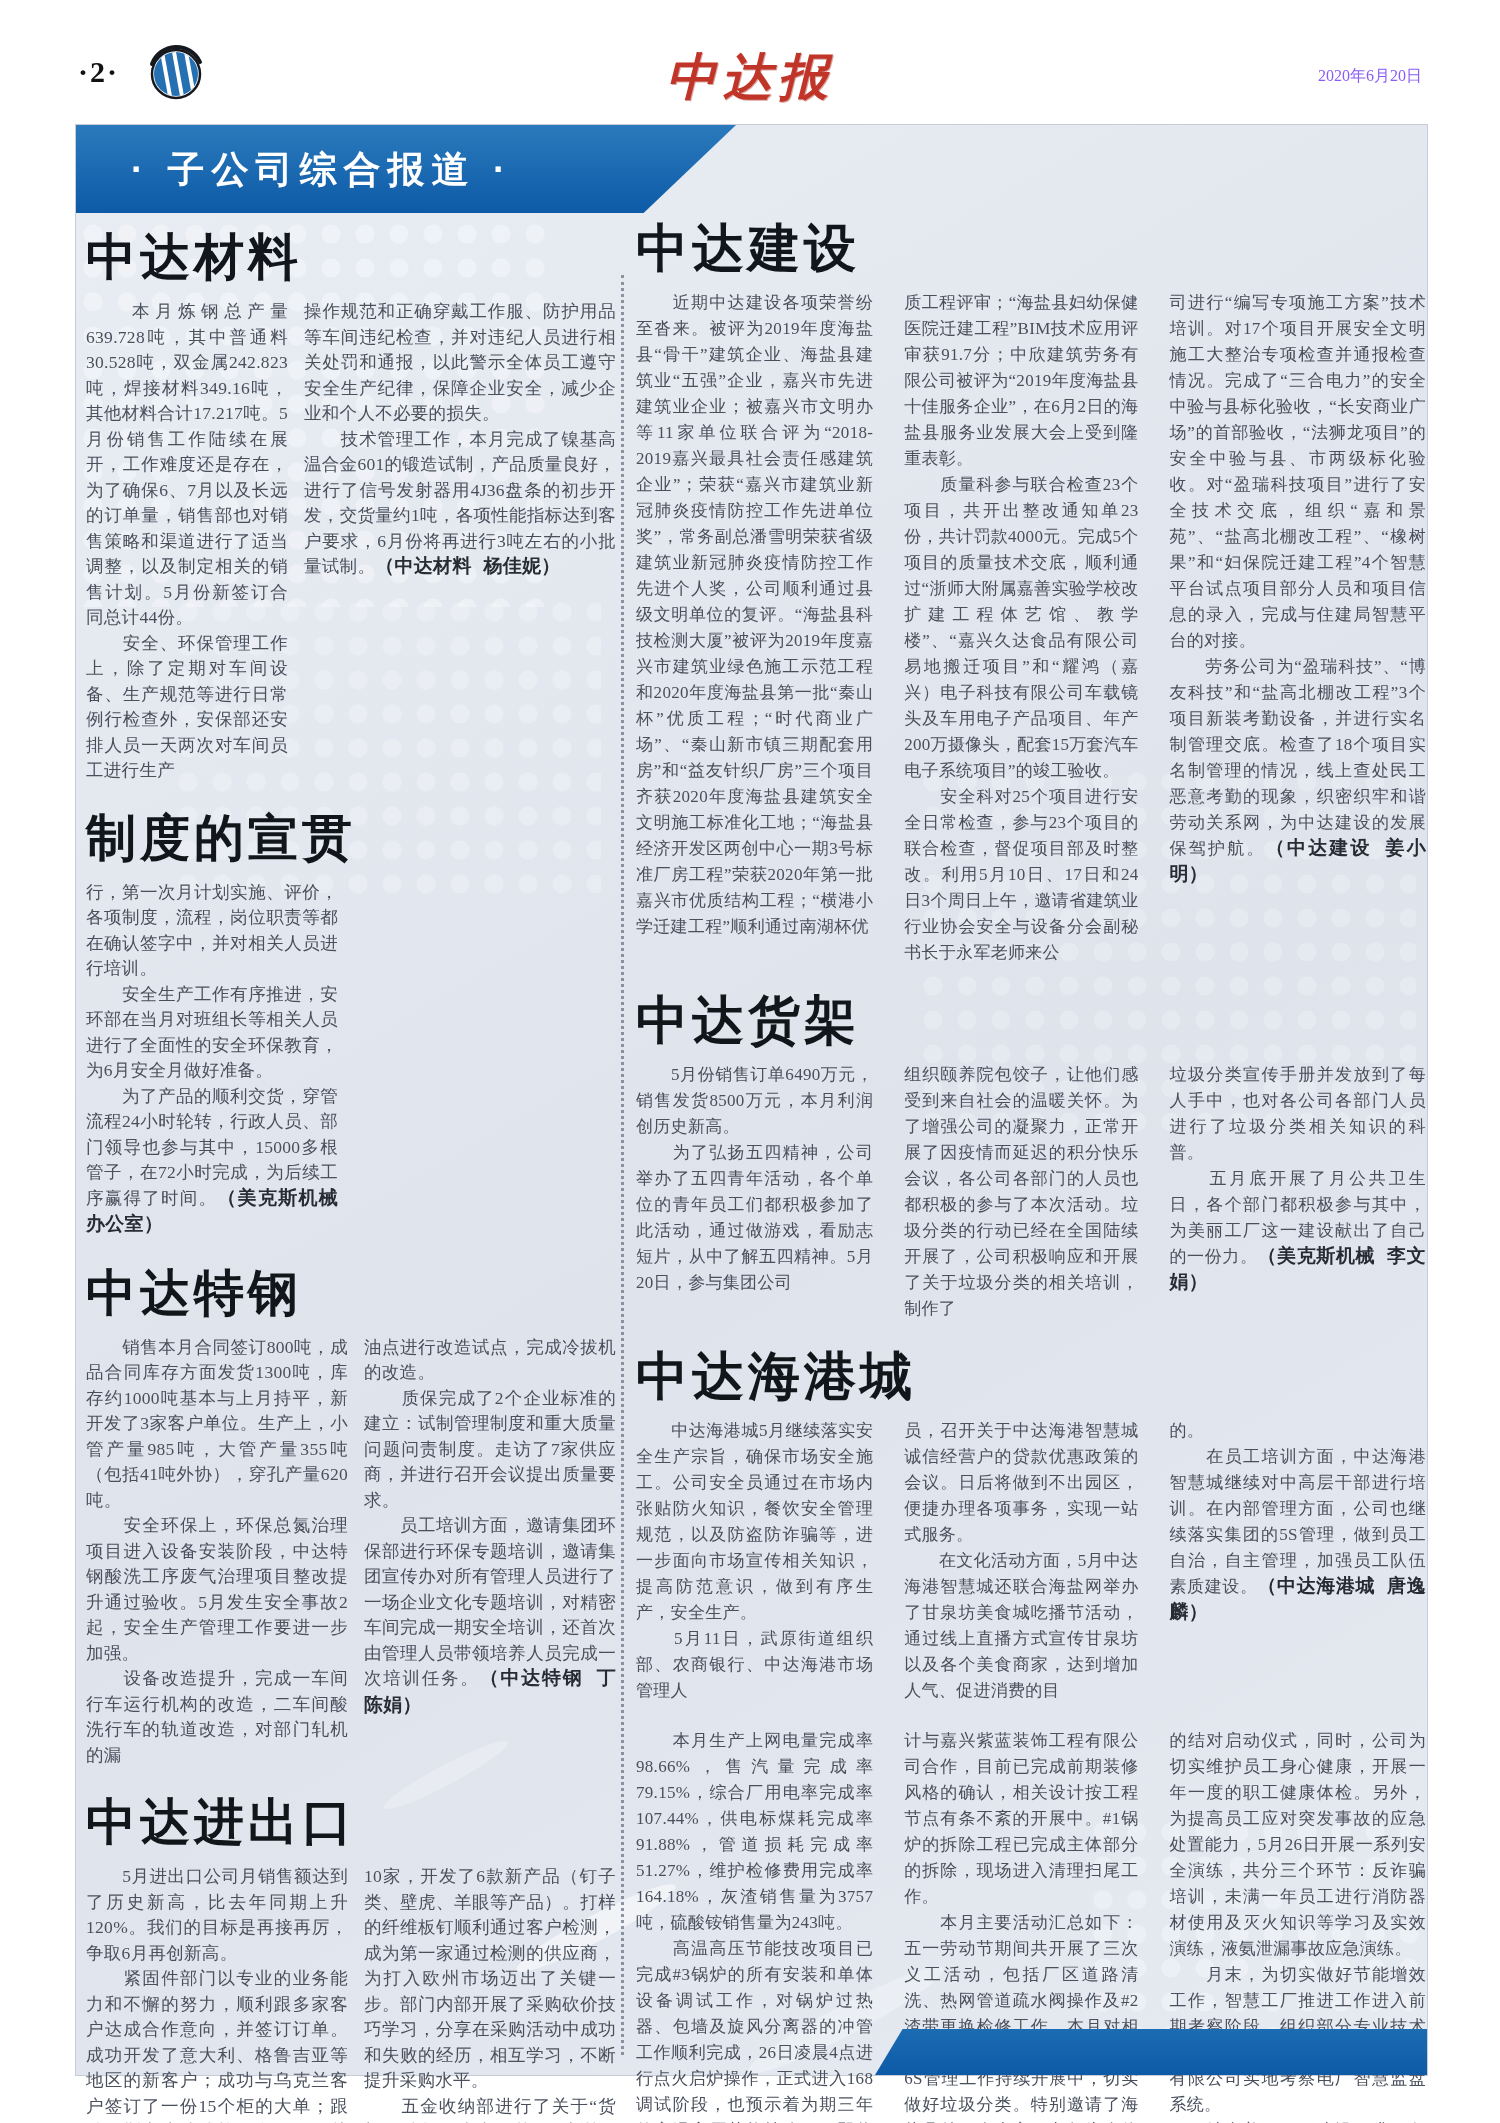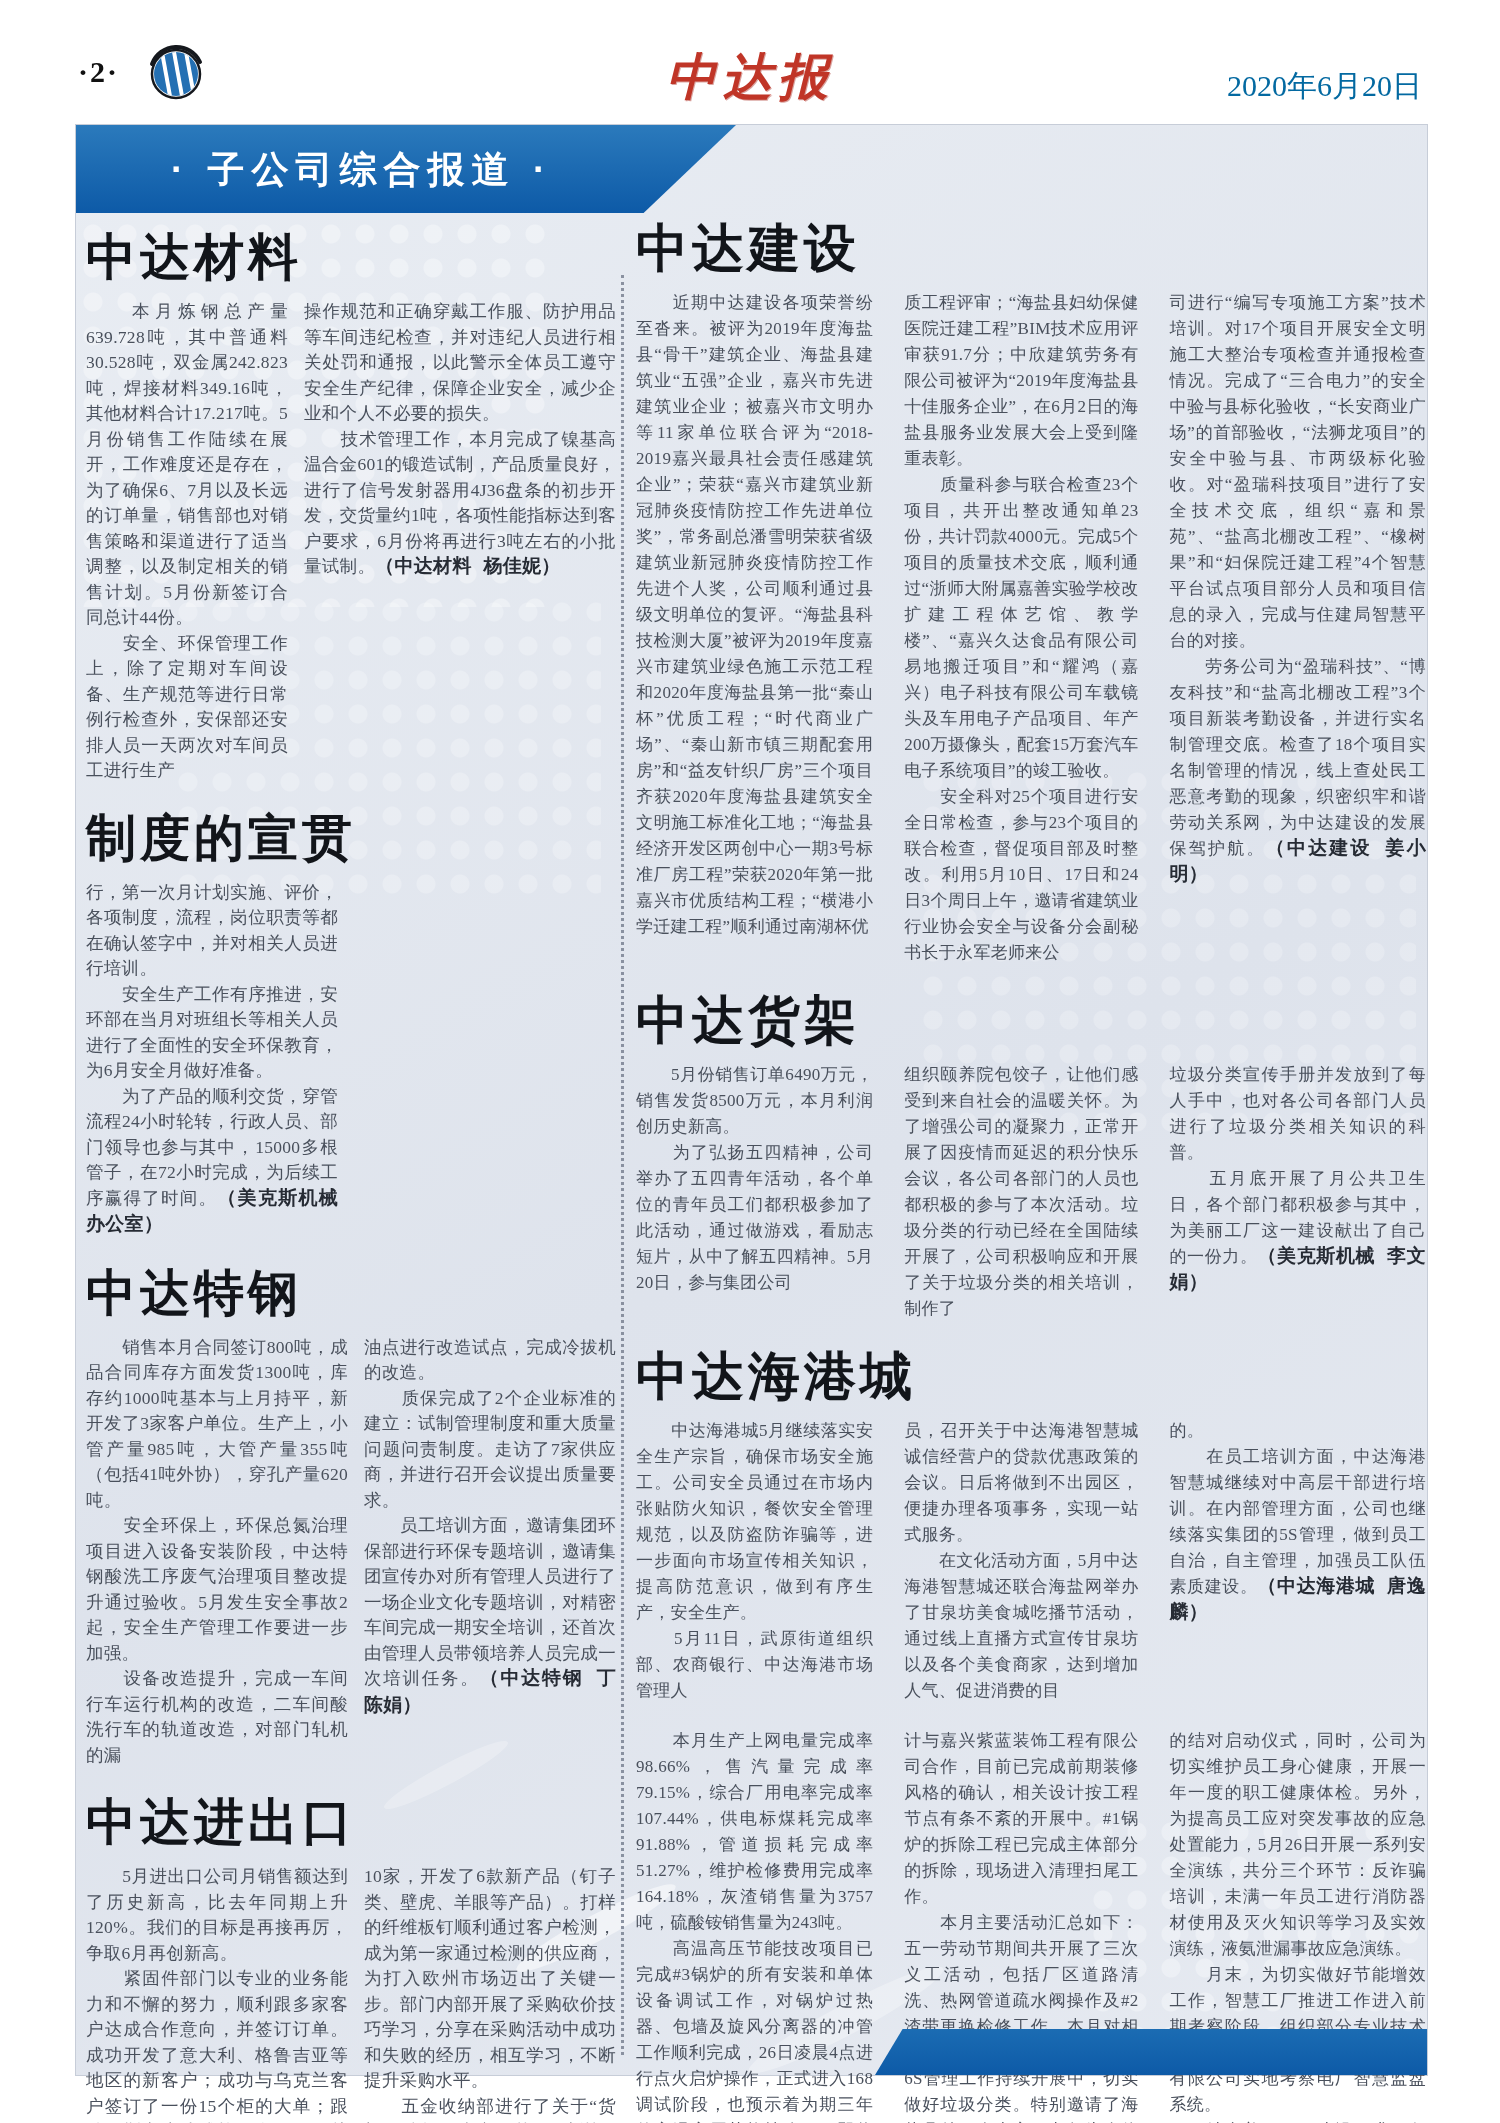--- a/index.html
+++ b/index.html
@@ -9,36 +9,36 @@
   *{margin:0;padding:0;box-sizing:border-box;}
   html,body{background:#fff;}
   body{width:1500px;height:2123px;position:relative;font-family:"Liberation Serif",serif;overflow:hidden;}
 
   
   .hdr-pageno{position:absolute;left:78px;top:55px;font-size:30px;font-weight:bold;color:#111;letter-spacing:2px;}
   .hdr-logo{position:absolute;left:146px;top:42px;width:60px;height:60px;}
   .hdr-paper{position:absolute;left:0;top:44px;width:100%;text-align:center;
              font-size:50px;font-weight:900;color:var(--red);font-family:"Liberation Serif",serif;
              font-style:italic;letter-spacing:6px;text-shadow:1px 1px 0 rgba(160,30,20,.4);}
-  .hdr-date{position:absolute;right:78px;top:66px;font-size:30px;color:#0369a1;}
+  .hdr-date{position:absolute;right:78px;top:66px;font-size:16px;color:#8b5cf6;}
 
   
   .sheet{position:absolute;left:75px;top:124px;width:1353px;height:1952px;
          background:linear-gradient(150deg,var(--bg1) 0%,var(--bg2) 55%,#e6eaf1 100%);
          border:1px solid #c7cdd8;}
   .dots{position:absolute;background-image:radial-gradient(circle,rgba(255,255,255,.6) 9px,rgba(255,255,255,0) 10px);
         background-size:34px 34px;opacity:.55;pointer-events:none;}
   .streak{position:absolute;background:rgba(255,255,255,.5);border-radius:50%;
           transform:rotate(-28deg);pointer-events:none;}
 
   .banner{position:absolute;left:0;top:0;width:660px;height:88px;
           background:linear-gradient(180deg,var(--banner1),var(--banner2));
           clip-path:polygon(0 0,100% 0,86% 100%,0 100%);}
   .banner-label{position:absolute;left:55px;top:20px;font-size:37px;font-weight:900;color:#fff;
-          letter-spacing:7px;font-family:"Liberation Sans",sans-serif;margin-left:40px;}
+          letter-spacing:7px;font-family:"Liberation Sans",sans-serif;}
   .footbar{position:absolute;right:0;bottom:0;width:552px;height:46px;
           background:linear-gradient(180deg,#1b6cb3,var(--banner2));
           clip-path:polygon(5% 0,100% 0,100% 100%,0 100%);}
 
   .vrule{position:absolute;left:545px;top:150px;height:1780px;width:0;border-left:3px dotted var(--divider);opacity:.8;}
 
   
   .stack{position:absolute;}
   .stack-left{left:10px;top:102px;width:537px;}
   .stack-right{left:560px;top:93px;width:790px;}

